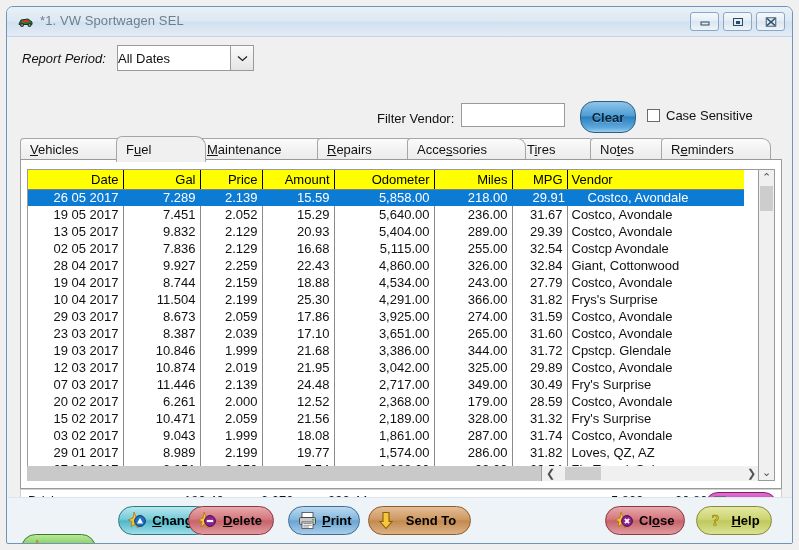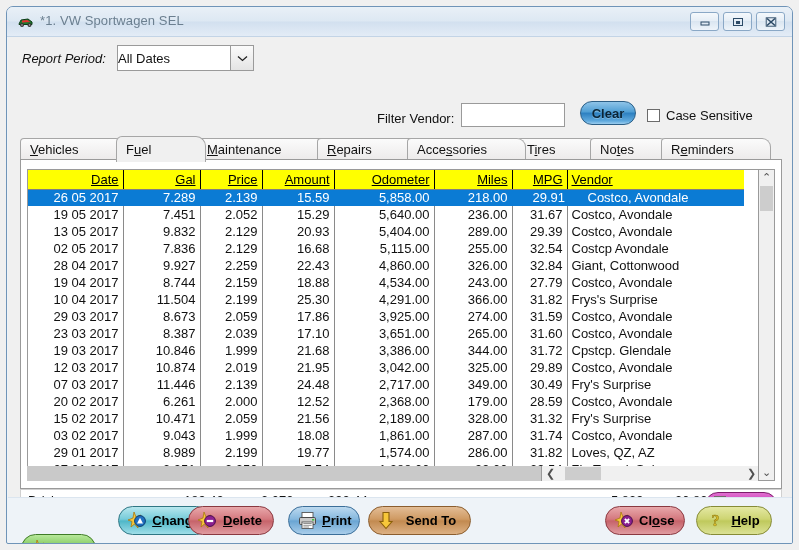--- a/index.html
+++ b/index.html
@@ -85,21 +85,21 @@
   #filter-vendor-input {
     position: absolute; left: 453px; top: 66px;
     width: 104px; height: 24px;
     background: #fff; border: 1px solid #9a9a9a;
     box-sizing: border-box;
     font-family: "Liberation Sans", sans-serif;
     font-size: 13px; padding: 0 3px; color: #111;
   }
   #clear-button {
     position: absolute; left: 572px; top: 64px;
-    width: 56px; height: 24px;
+    width: 56px; height: 32px;
     border-radius: 14px;
     border: 1px solid #2d5f86;
     background: linear-gradient(to bottom,#8fc4e8 0%,#4e9ed4 46%,#2c7fc0 50%,#5fa9dd 86%,#9bcdef 100%);
     color: #0a2436; font-weight: bold; font-size: 13px;
     display: flex; align-items: center; justify-content: center;
     box-sizing: border-box;
     text-shadow: 0 1px 0 rgba(255,255,255,.25);
   }
   #case-sensitive-row {
     position: absolute; left: 639px; top: 71px;
@@ -163,21 +163,20 @@
     background: #ffff00;
     color: #000;
     font-weight: normal;
     height: 19px;
     border-right: 1px solid #000;
     border-bottom: 1px solid #808080;
     padding: 0 4px 0 0;
     text-align: right;
     box-sizing: border-box;
     font-size: 13px;
-    text-decoration: underline;
   }
   table.grid th.lastcol { text-align: left; padding: 0 0 0 4px; border-right: none; }
   table.grid td {
     height: 17px;
     border-right: 1px solid #8a8a8a;
     padding: 0 4px 0 0;
     text-align: right;
     color: #111;
     box-sizing: border-box;
     white-space: nowrap;

